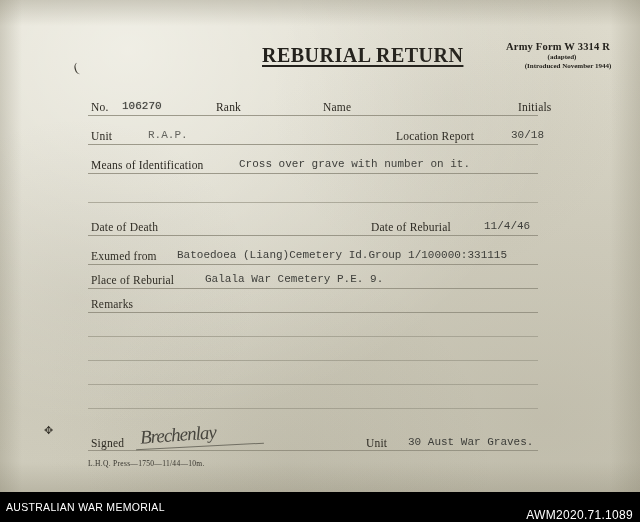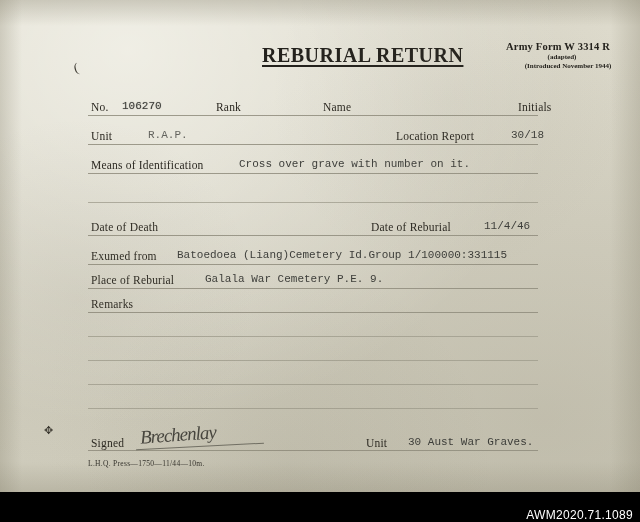--- a/index.html
+++ b/index.html
@@ -273,16 +273,17 @@
     <div class="lbl" style="left:91px; top:437px;">Signed</div>
     <div id="signature">Brechenlay</div>
     <div id="sig-strike"></div>
     <div class="lbl" style="left:366px; top:437px;">Unit</div>
     <div class="typed" style="left:408px; top:436px;">30 Aust War Graves.</div>
 
     <div id="printcode">L.H.Q. Press—1750—11/44—10m.</div>
   </div>
 
   <div id="footer">
+    <div class="left">AUSTRALIAN WAR MEMORIAL</div>
     <div class="right">AWM2020.71.1089</div>
   </div>
 
 </div>
 
 </body></html>

